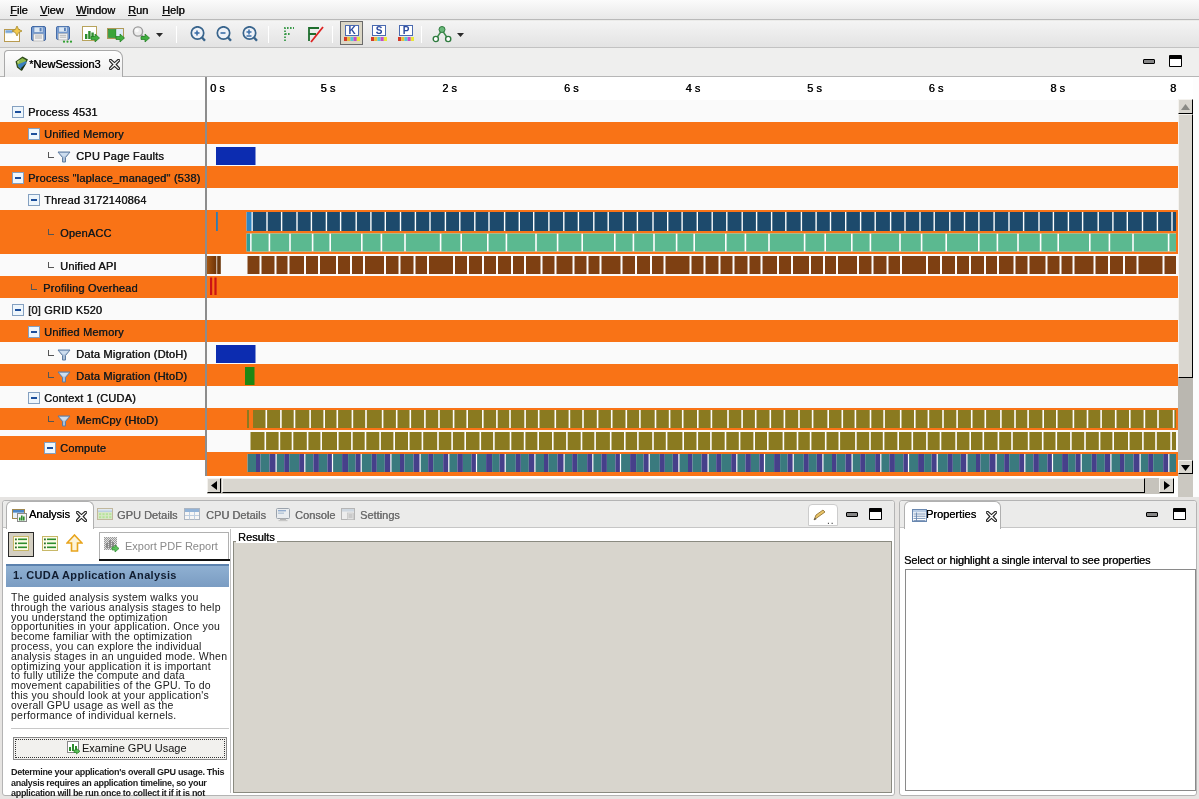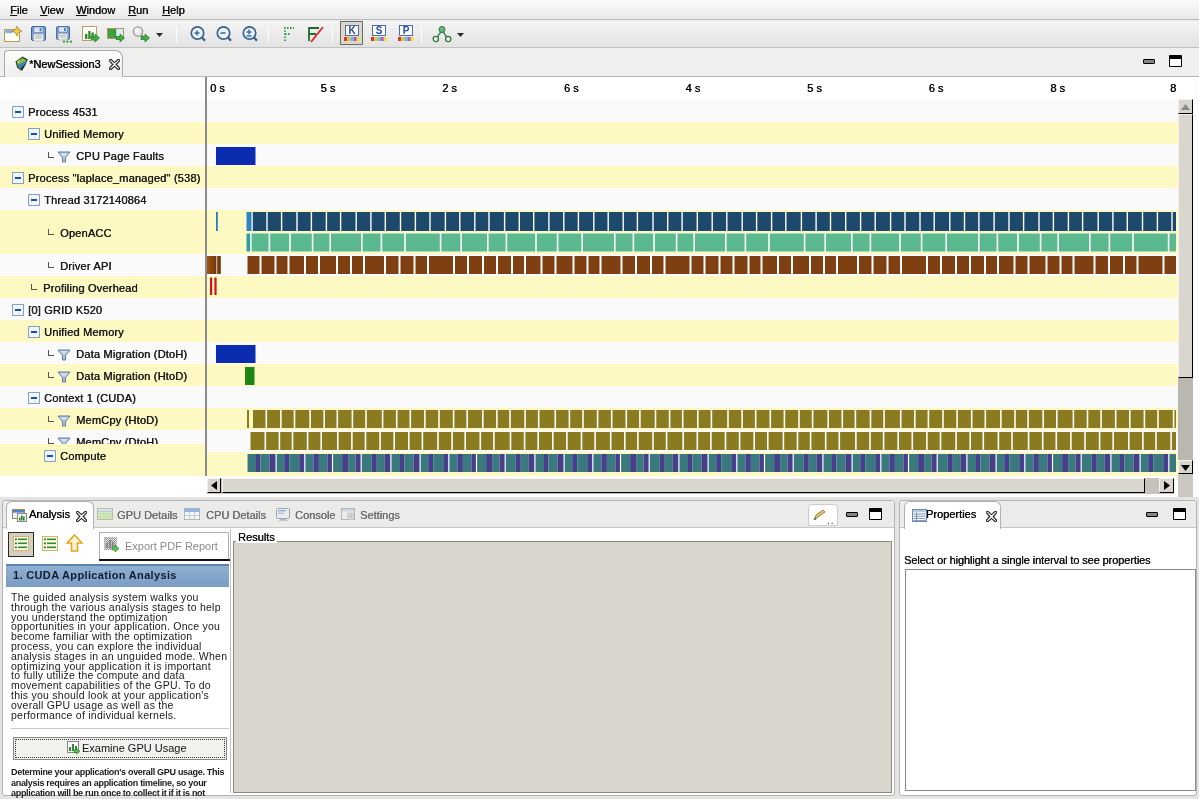--- a/index.html
+++ b/index.html
@@ -9,21 +9,21 @@
 .tsep{position:absolute;top:5px;width:1px;height:17px;background:#aaa;border-right:1px solid #fff}
 #edtabbar{position:absolute;left:0;top:48px;width:1199px;height:29px;background:#efefee;border-bottom:1px solid #b6b6b6}
 #sesstab{text-shadow:0.4px 0 0 #222;position:absolute;left:4px;top:2px;width:119px;height:27px;background:linear-gradient(#fefefe,#ededed);border:1px solid #a9a9a9;border-bottom:none;border-radius:4px 8px 0 0;font-size:11px;color:#000}
 #editor{position:absolute;left:0;top:77px;width:1199px;height:420px;background:#fff}
 #ruler{position:absolute;left:207px;top:1px;width:971px;height:30px;background:#fff;border-bottom:1px solid #bab8b4;font-size:11px;color:#000}
 .tick{position:absolute;bottom:0;width:1px;height:5px;background:#000}
 .rlbl{position:absolute;top:4px;text-shadow:0.4px 0 0 #222}
 #rowsL{position:absolute;left:0;top:23px;width:205px}
 #rowsT{position:absolute;left:207px;top:23px;width:971px}
 .rw{position:absolute;left:0;width:100%;font-size:11px;letter-spacing:0.2px;color:#161616;white-space:nowrap;text-shadow:0.45px 0 0 #303030}
-.w{background:#fafafa}.g{background:#fef9c3}
+.w{background:#fafafa}.g{background:#f97316}
 .minus{position:absolute;width:12px;height:12px;background:#eef6fc;border:1px solid #84a0c0;top:6px}
 .minus:before{content:"";position:absolute;left:2px;top:4px;width:6px;height:2px;background:#1c4f9c}
 .ell{position:absolute;width:6px;height:6px;border-left:1.5px solid #555;border-bottom:1.5px solid #555;top:8px}
 .lbl{position:absolute;top:6px}
 #vdiv{position:absolute;left:205px;top:0px;width:2px;height:399px;background:#8c8c8c}
 #vscroll{position:absolute;left:1178px;top:22px;width:15px;height:452px;background:#cbc8c1}
 #hscroll{position:absolute;left:207px;top:401px;width:967px;height:16px;background:#c6c3bc}
 .sbtn{position:absolute;background:#d9d6cf;border:1px solid;border-color:#f4f2ee #000 #000 #f4f2ee}
 .sthumb{position:absolute;background:#d9d6cf;border:1px solid;border-color:#f4f2ee #000 #000 #f4f2ee}
 #botbg{position:absolute;left:0;top:497px;width:1199px;height:302px;background:#e6e4e2}
@@ -233,21 +233,21 @@
       <div class="rw w" style="top:88px;height:22px">
         <span class="minus" style="left:28px"></span>
         <span class="lbl" style="left:44px">Thread 3172140864</span>
       </div>
       <div class="rw g" style="top:110px;height:44px">
         <span class="ell" style="left:48px;top:19px"></span>
         <span class="lbl" style="left:60px;top:17px">OpenACC</span>
       </div>
       <div class="rw w" style="top:154px;height:22px">
         <span class="ell" style="left:48px;top:8px"></span>
-        <span class="lbl" style="left:60px;top:6px">Driver API</span>
+        <span class="lbl" style="left:60px;top:6px">Unified API</span>
       </div>
       <div class="rw g" style="top:176px;height:22px">
         <span class="ell" style="left:31px;top:8px"></span>
         <span class="lbl" style="left:43px;top:6px">Profiling Overhead</span>
       </div>
       <div class="rw w" style="top:198px;height:22px">
         <span class="minus" style="left:12px"></span>
         <span class="lbl" style="left:28px">[0] GRID K520</span>
       </div>
       <div class="rw g" style="top:220px;height:22px">
@@ -283,21 +283,21 @@
         <span class="lbl" style="left:76px">MemCpy (HtoD)</span>
       </div>
       <div class="rw w" style="top:330px;height:22px">
         <span class="ell" style="left:48px"></span>
         <svg style="position:absolute;left:57px;top:6px" width="14" height="14">
           <polygon points="1,2 13,2 8.5,7.5 8.5,12 5.5,12 5.5,7.5" fill="#aabfd8" stroke="#5f7da1" stroke-width="1"></polygon>
           <polygon points="2.5,3 11.5,3 8,6.5 6,6.5" fill="#cdddee"></polygon>
         </svg>
         <span class="lbl" style="left:76px">MemCpy (DtoH)</span>
       </div>
-      <div class="rw g" style="top:344px;height:32px">
+      <div class="rw g" style="top:336px;height:24px">
         <span class="minus" style="left:44px"></span>
         <span class="lbl" style="left:60px">Compute</span>
       </div>
     </div>
  <div id="rowsT">
       <div class="rw w" style="top:0px;height:22px"></div>
       <div class="rw g" style="top:22px;height:22px"></div>
       <div class="rw w" style="top:44px;height:22px"></div>
       <div class="rw g" style="top:66px;height:22px"></div>
       <div class="rw w" style="top:88px;height:22px"></div>

